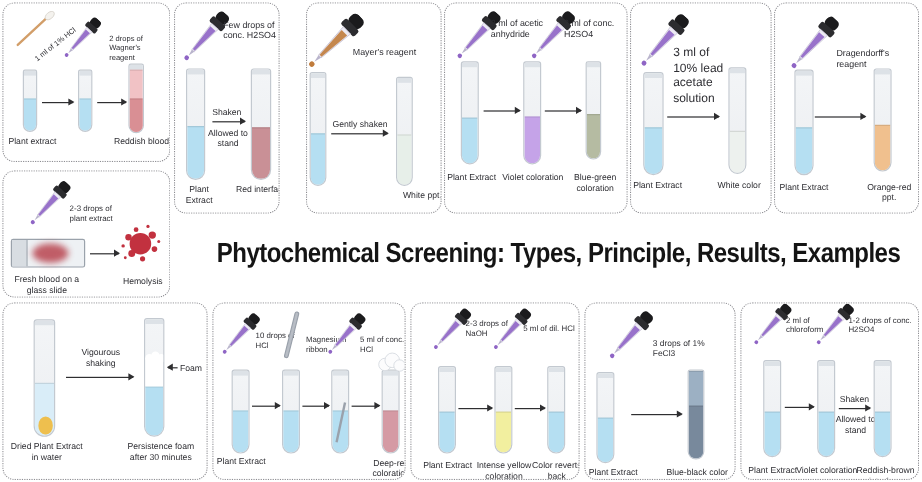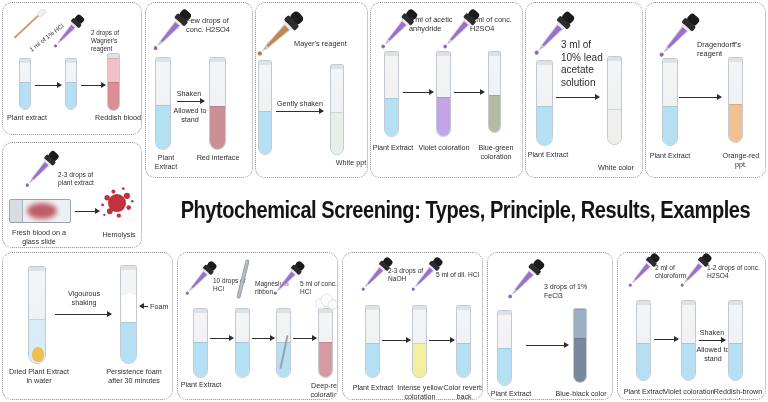--- a/index.html
+++ b/index.html
@@ -59,21 +59,21 @@
   </div>
   <div class="arrow" style="left:78px;top:82px;width:24px"></div>
   <div class="tube" style="left:104px;top:50px;width:13px;height:58px">
     <div class="liq" style="height: 92%; background-color: rgb(241, 194, 197);"></div>
     <div class="liq" style="height: 50%; background-color: rgb(217, 143, 148);"></div>
   </div>
   <div class="lbl" style="left:0px;top:110px;width:48px">Plant extract</div>
   <div class="lbl" style="left:92px;top:110px;width:46px">Reddish blood</div>
 </section>
 
-<section class="panel" style="left:145px;top:2px;width:108px;height:176px">
+<section class="panel" style="left:145px;top:2px;width:88px;height:176px">
   <svg class="dropper" viewBox="0 0 26 62" style="left: 14px; top: 2px; width: 22px; height: 52px; transform: rotate(42deg); color: rgb(143, 101, 197);">
       <use href="#dropper-sym"></use>
     </svg>
   <div class="dlbl" style="left:40px;top:13px;width:62px;font-size:7.4px">Few drops of conc. H2SO4</div>
   <div class="tube" style="left:9px;top:54px;width:16px;height:93px">
     <div class="liq" style="height: 48%; background-color: rgb(181, 223, 242);"></div>
   </div>
   <div class="lbl" style="left:26px;top:86px;width:34px">Shaken</div>
   <div class="arrow" style="left:31px;top:98px;width:27px"></div>
   <div class="lbl" style="left:24px;top:103px;width:40px">Allowed to stand</div>
@@ -131,21 +131,21 @@
     </svg>
   <div class="dlbl" style="left:35px;top:36px;width:48px;font-size:10px">3 ml of 10% lead acetate solution</div>
   <div class="tube" style="left:10px;top:57px;width:17px;height:86px">
     <div class="liq" style="height: 47%; background-color: rgb(181, 223, 242);"></div>
   </div>
   <div class="arrow" style="left:30px;top:94px;width:43px"></div>
   <div class="tube" style="left:81px;top:53px;width:15px;height:89px">
     <div class="liq" style="height: 40%; background-color: rgb(237, 241, 238);"></div>
   </div>
   <div class="lbl" style="left:0px;top:147px;width:44px">Plant Extract</div>
-  <div class="lbl" style="left:68px;top:160px;width:44px">White color</div>
+  <div class="lbl" style="left:68px;top:147px;width:44px">White color</div>
 </section>
 
 <section class="panel" style="left:645px;top:2px;width:121px;height:176px">
   <svg class="dropper" viewBox="0 0 26 62" style="left: 20px; top: 6px; width: 24px; height: 55px; transform: rotate(42deg); color: rgb(143, 101, 197);">
       <use href="#dropper-sym"></use>
     </svg>
   <div class="dlbl" style="left:51px;top:37px;width:54px;font-size:7.4px">Dragendorff's reagent</div>
   <div class="tube" style="left:16px;top:55px;width:16px;height:88px">
     <div class="liq" style="height: 45%; background-color: rgb(181, 223, 242);"></div>
   </div>

